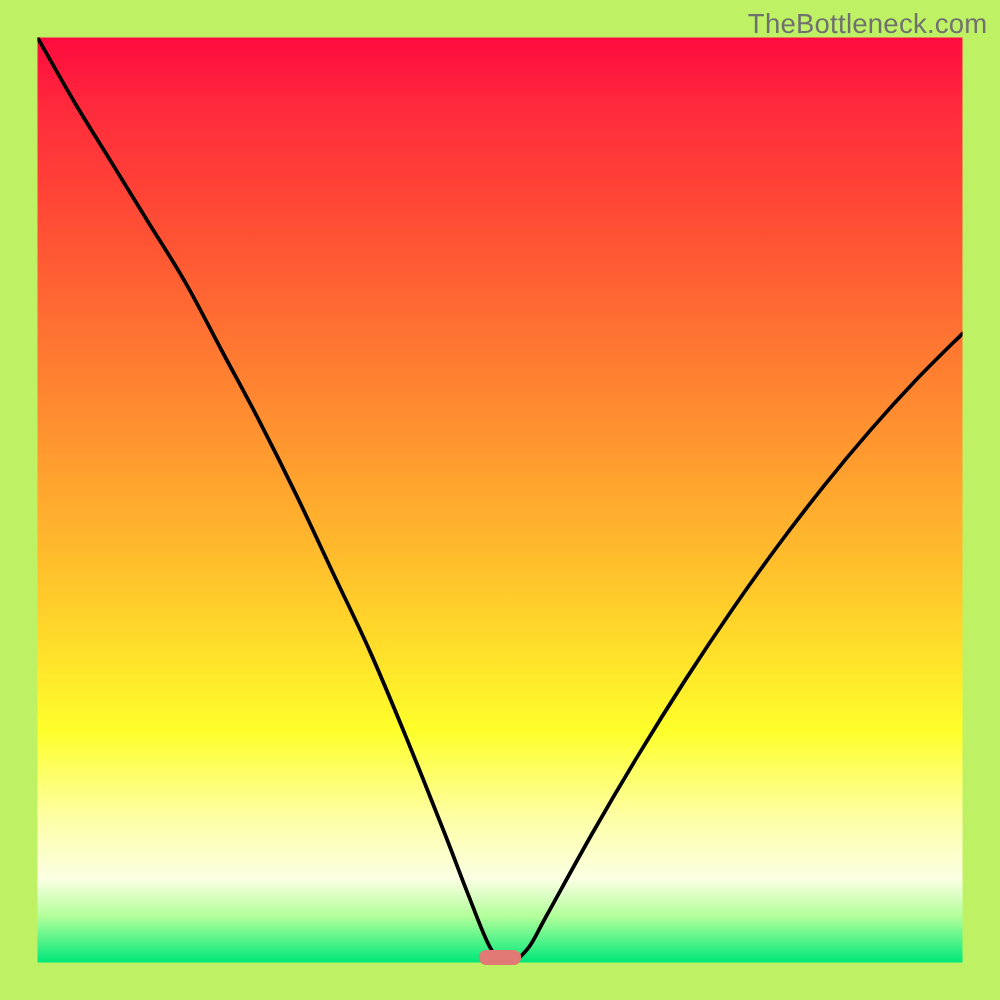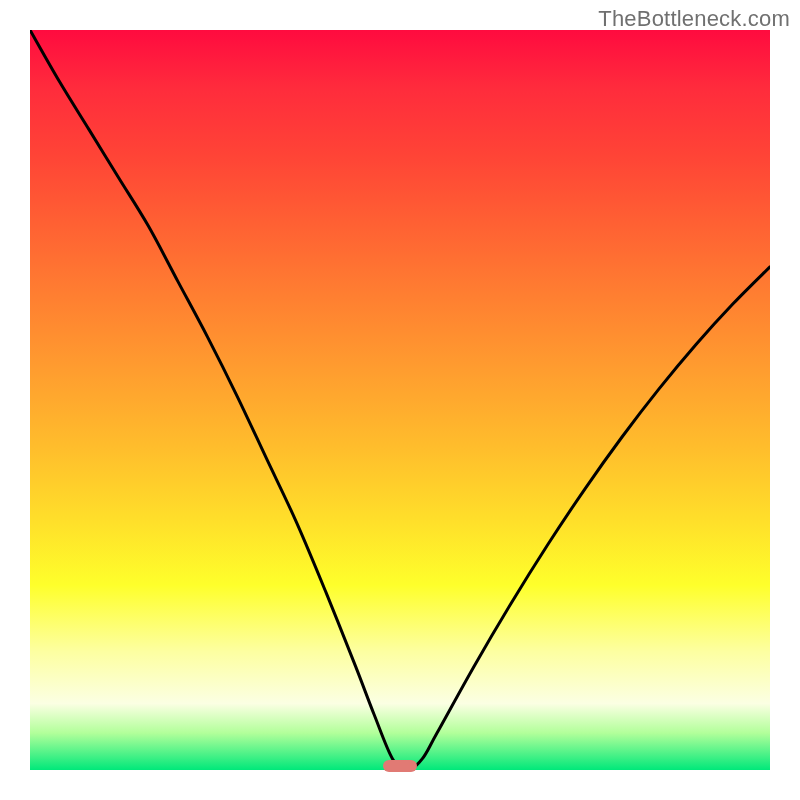--- a/index.html
+++ b/index.html
@@ -8,21 +8,21 @@
     width: 800px;
     height: 800px;
     background: #000;
     overflow: hidden;
     font-family: Arial, Helvetica, sans-serif;
   }
   .frame {
     position: relative;
     width: 800px;
     height: 800px;
-    background: #ffffff;
+    background: #bef264;
   }
   .watermark {
     position: absolute;
     top: 6px;
     right: 10px;
     color: #707070;
     font-size: 22px;
     font-weight: 500;
     z-index: 10;
     letter-spacing: 0.2px;

